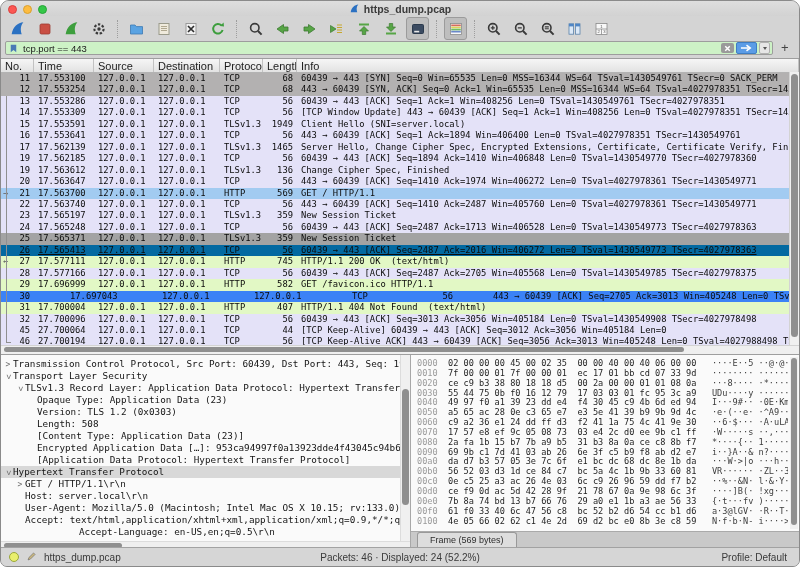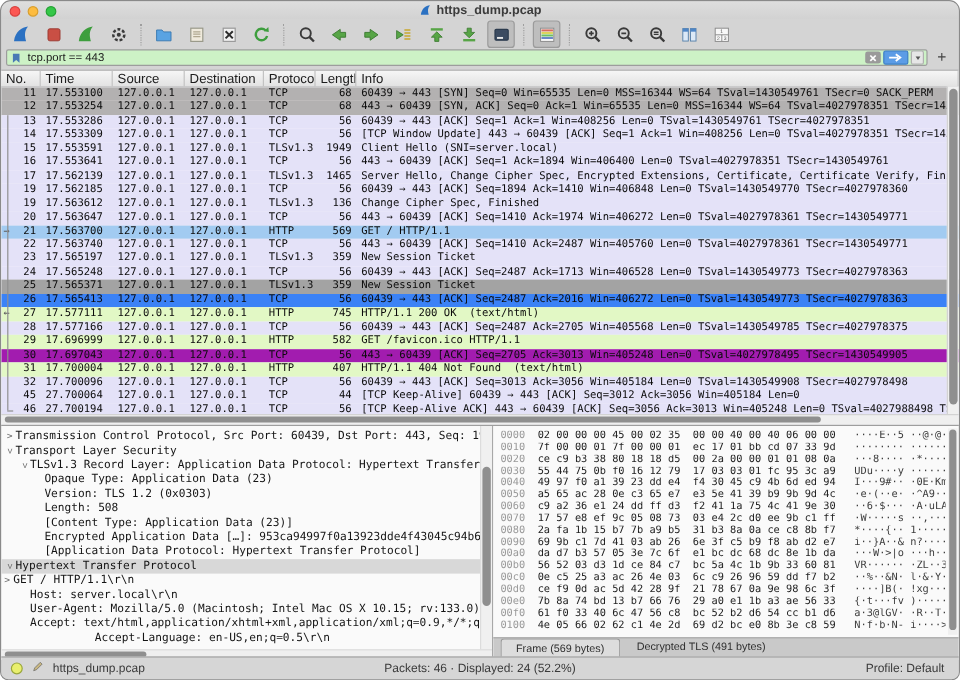--- a/index.html
+++ b/index.html
@@ -448,21 +448,21 @@
         </div>
         <div class="prow pgrid" style="background: #a3a3a3;">
           <div class="c rt">25</div>
           <div class="c">17.565371</div>
           <div class="c">127.0.0.1</div>
           <div class="c">127.0.0.1</div>
           <div class="c">TLSv1.3</div>
           <div class="c rt">359</div>
           <div class="c">New Session Ticket</div>
         </div>
-        <div class="prow pgrid" style="background: #3b82f6;">
+        <div class="prow pgrid" style="background: #0369a1; text-decoration: underline;">
           <div class="c rt">26</div>
           <div class="c">17.565413</div>
           <div class="c">127.0.0.1</div>
           <div class="c">127.0.0.1</div>
           <div class="c">TCP</div>
           <div class="c rt">56</div>
           <div class="c">60439 → 443 [ACK] Seq=2487 Ack=2016 Win=406272 Len=0 TSval=1430549773 TSecr=4027978363</div>
         </div>
         <div class="prow pgrid" style="background: rgb(226, 248, 197);">
           <div class="c rt">27<span class="mark">←</span></div>
@@ -484,21 +484,21 @@
         </div>
         <div class="prow pgrid" style="background: rgb(226, 248, 197);">
           <div class="c rt">29</div>
           <div class="c">17.696999</div>
           <div class="c">127.0.0.1</div>
           <div class="c">127.0.0.1</div>
           <div class="c">HTTP</div>
           <div class="c rt">582</div>
           <div class="c">GET /favicon.ico HTTP/1.1</div>
         </div>
-        <div class="prow pgrid" style="background: #a21caf;">
+        <div class="prow pgrid" style="background: #3b82f6; gap: 32px;">
           <div class="c rt">30</div>
           <div class="c">17.697043</div>
           <div class="c">127.0.0.1</div>
           <div class="c">127.0.0.1</div>
           <div class="c">TCP</div>
           <div class="c rt">56</div>
           <div class="c">443 → 60439 [ACK] Seq=2705 Ack=3013 Win=405248 Len=0 TSval=4027978495 TSecr=1430549905</div>
         </div>
         <div class="prow pgrid" style="background: rgb(226, 248, 197);">
           <div class="c rt">31</div>
@@ -551,21 +551,21 @@
           <div class="dline" style="padding-left: 2px;"><span class="dexp">&gt;</span><span>Transmission Control Protocol, Src Port: 60439, Dst Port: 443, Seq: 1974,</span></div>
           <div class="dline" style="padding-left: 2px;"><span class="dexp open">&gt;</span><span>Transport Layer Security</span></div>
           <div class="dline" style="padding-left: 14px;"><span class="dexp open">&gt;</span><span>TLSv1.3 Record Layer: Application Data Protocol: Hypertext Transfer Pro</span></div>
           <div class="dline" style="padding-left: 26px;"><span class="dexp"> </span><span>Opaque Type: Application Data (23)</span></div>
           <div class="dline" style="padding-left: 26px;"><span class="dexp"> </span><span>Version: TLS 1.2 (0x0303)</span></div>
           <div class="dline" style="padding-left: 26px;"><span class="dexp"> </span><span>Length: 508</span></div>
           <div class="dline" style="padding-left: 26px;"><span class="dexp"> </span><span>[Content Type: Application Data (23)]</span></div>
           <div class="dline" style="padding-left: 26px;"><span class="dexp"> </span><span>Encrypted Application Data […]: 953ca94997f0a13923dde4f43045c94b6ded</span></div>
           <div class="dline" style="padding-left: 26px;"><span class="dexp"> </span><span>[Application Data Protocol: Hypertext Transfer Protocol]</span></div>
           <div class="dline sel" style="padding-left: 2px;"><span class="dexp open">&gt;</span><span>Hypertext Transfer Protocol</span></div>
-          <div class="dline" style=""><span class="dexp">&gt;</span><span>GET / HTTP/1.1\r\n</span></div>
+          <div class="dline" style="padding-left: 14px;"><span class="dexp">&gt;</span><span>GET / HTTP/1.1\r\n</span></div>
           <div class="dline" style="padding-left: 14px;"><span class="dexp"> </span><span>Host: server.local\r\n</span></div>
           <div class="dline" style="padding-left: 14px;"><span class="dexp"> </span><span>User-Agent: Mozilla/5.0 (Macintosh; Intel Mac OS X 10.15; rv:133.0) Gec</span></div>
           <div class="dline" style="padding-left: 14px;"><span class="dexp"> </span><span>Accept: text/html,application/xhtml+xml,application/xml;q=0.9,*/*;q=0.8</span></div>
           <div class="dline" style="padding-left: 32px; margin-left: 36px;"><span class="dexp"> </span><span>Accept-Language: en-US,en;q=0.5\r\n</span></div>
         </div>
       <div class="dvscroll">
           <div class="thumb"></div>
         </div>
       <div class="dhscroll">
           <div class="thumb"></div>
@@ -589,21 +589,20 @@
           <div class="hrow"><span class="hoff">00d0  </span><span class="hhex">ce f9 0d ac 5d 42 28 9f  21 78 67 0a 9e 98 6c 3f   </span><span class="hasc">····]B(· !xg···l?</span></div>
           <div class="hrow"><span class="hoff">00e0  </span><span class="hhex">7b 8a 74 bd 13 b7 66 76  29 a0 e1 1b a3 ae 56 33   </span><span class="hasc">{·t···fv )·····V3</span></div>
           <div class="hrow"><span class="hoff">00f0  </span><span class="hhex">61 f0 33 40 6c 47 56 c8  bc 52 b2 d6 54 cc b1 d6   </span><span class="hasc">a·3@lGV· ·R··T···</span></div>
           <div class="hrow"><span class="hoff">0100  </span><span class="hhex">4e 05 66 02 62 c1 4e 2d  69 d2 bc e0 8b 3e c8 59   </span><span class="hasc">N·f·b·N- i····&gt;·Y</span></div>
         </div>
       <div class="hvscroll">
           <div class="thumb"></div>
         </div>
       <div class="tabbar">
         <div class="tab sel">Frame (569 bytes)</div>
-        <div class="tab">Decrypted TLS (491 bytes)</div>
       </div>
     </div>
   </div>
 
   <div class="statusbar">
     <div class="sb-left">
       <span class="expert"></span>
       <span><svg width="11" height="11" viewBox="0 0 16 16">
             <path d="M3 13 l1.2-3.4 L11 2.8 l2.2 2.2 -6.8 6.8 Z" fill="#c9b780" stroke="#5e5e5e" stroke-width="0.8"></path>
           </svg></span>

